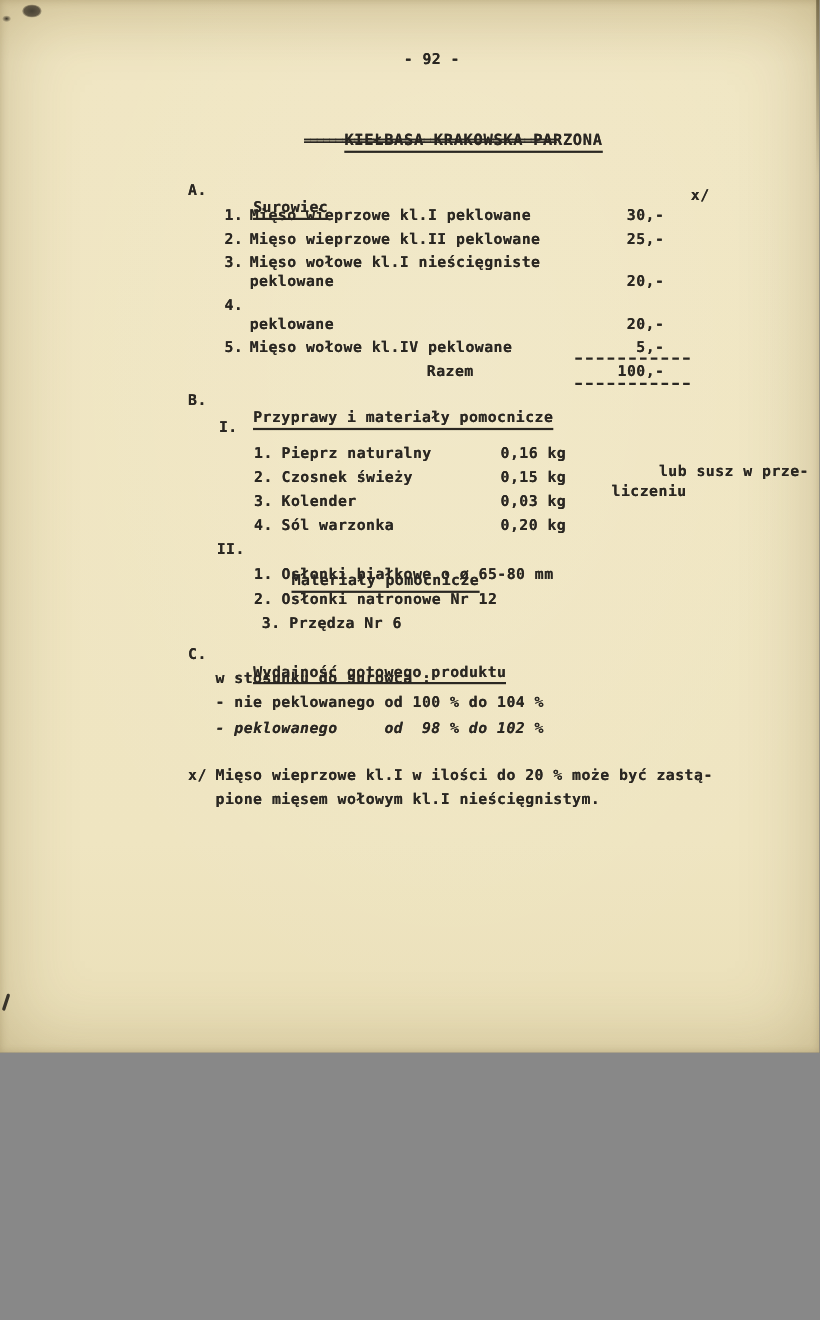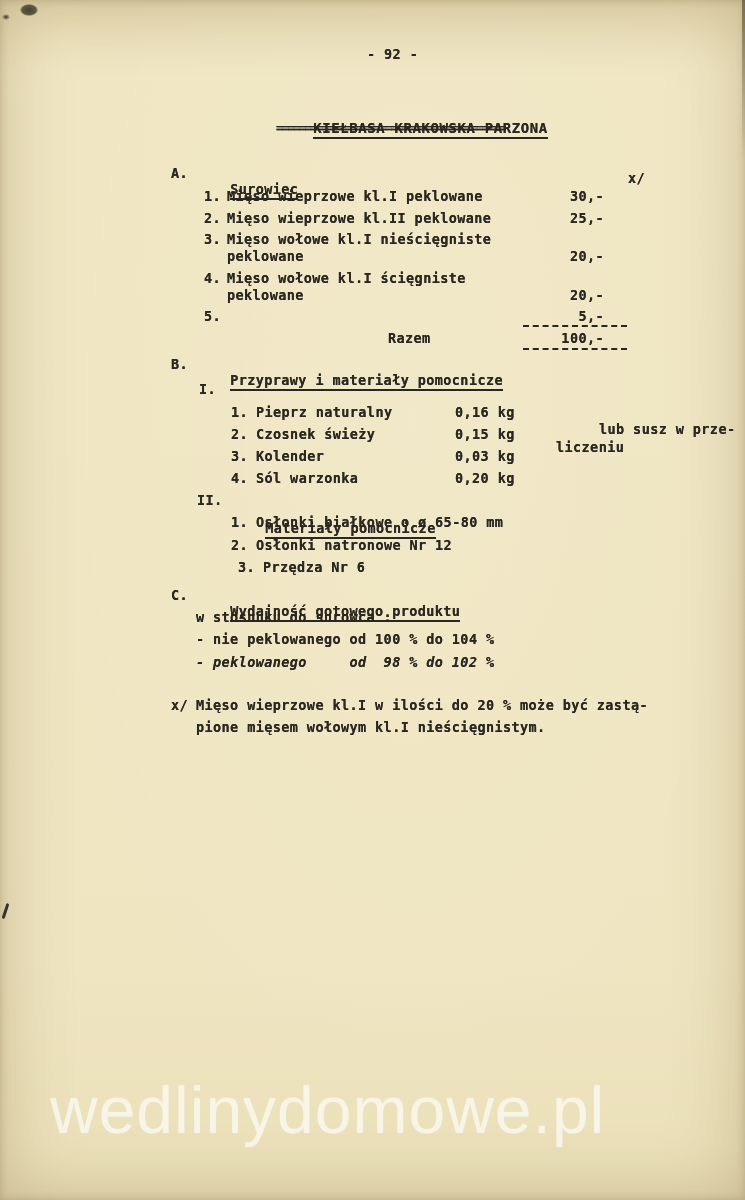--- a/index.html
+++ b/index.html
@@ -1,18 +1,18 @@
 <!DOCTYPE html>
 <html><head>
 <meta charset="utf-8">
 <style>
   html,body{margin:0;padding:0;background:#888;}
   .page{
     position:relative;
-    width:745px;height:1200px;
+    width:745px;height:957px;
     overflow:hidden;
     background:
       radial-gradient(ellipse at 55% 35%, rgba(255,255,255,0.10), rgba(255,255,255,0) 70%),
       linear-gradient(180deg,#e9ddb6 0%,#f0e6c3 6%,#efe5c1 80%,#eadfb8 100%);
     box-shadow: inset 0 0 70px rgba(115,92,40,0.30), inset 0 0 8px rgba(90,70,30,0.25);
     font-family:"DejaVu Sans Mono","Liberation Mono",monospace;
     color:#2a2722;
   }
   .t{
     position:absolute;
@@ -89,25 +89,25 @@
   <div class="t" style="left:204px;top:210px;">2.</div>
   <div class="t" style="left:227px;top:210px;">Mięso wieprzowe kl.II peklowane</div>
   <div class="t val" style="top:210px;">25,-</div>
 
   <div class="t" style="left:204px;top:231px;">3.</div>
   <div class="t" style="left:227px;top:231px;">Mięso wołowe kl.I nieścięgniste</div>
   <div class="t" style="left:227px;top:248px;">peklowane</div>
   <div class="t val" style="top:248px;">20,-</div>
 
   <div class="t" style="left:204px;top:270px;">4.</div>
-  <div class="t" style="left:227px;top:270px;">Mięso wołowe kl.I ścięgniste</div>
   <div class="t" style="left:227px;top:287px;">peklowane</div>
   <div class="t val" style="top:287px;">20,-</div>
 
   <div class="t" style="left:204px;top:308px;">5.</div>
+  <div class="t" style="left:227px;top:308px;">Mięso wołowe kl.IV peklowane</div>
   <div class="t val" style="top:308px;">5,-</div>
 
   <div class="dash-rule" style="top:325px;"></div>
 
   <div class="t" style="left:388px;top:330px;">Razem</div>
   <div class="t val" style="top:330px;">100,-</div>
 
   <div class="dash-rule" style="top:348px;"></div>
 
   <div class="t" style="left:171px;top:356px;">B.</div>

